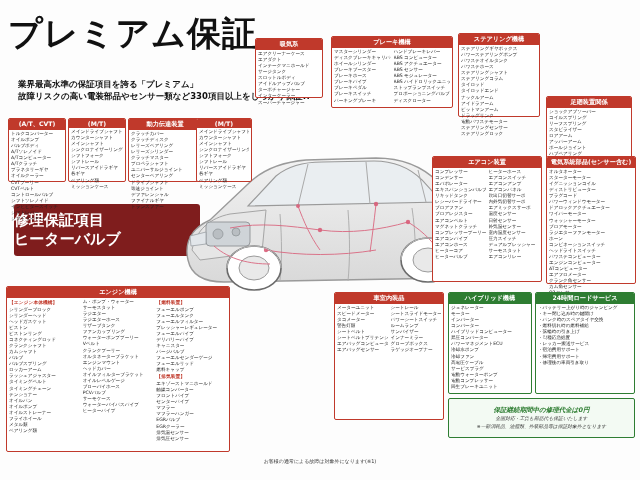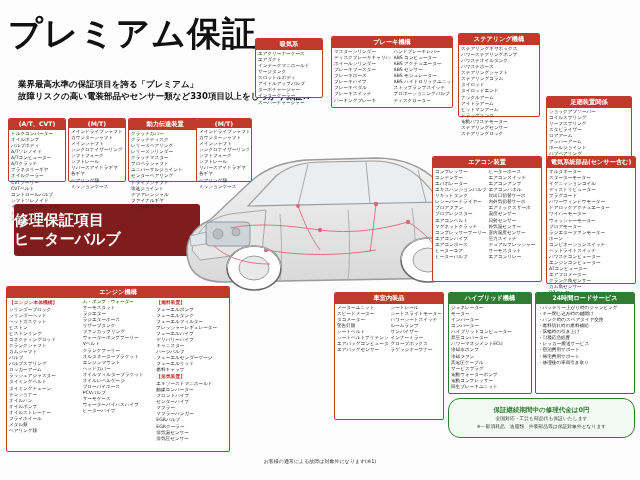--- a/index.html
+++ b/index.html
@@ -53,22 +53,22 @@
     font-size:4.8px;font-weight:bold;color:#c0392b;line-height:1.4;
     margin-top:1px;
   }
 
   
   .note{
     position:absolute;font-size:5px;color:#333;text-align:center;width:100%;
   }
   .greenbar{
     position:absolute;border:1px solid #2e7d32;background:#f3faf3;
-    box-sizing:border-box;border-radius:12px;
-    display:flex;flex-direction:column;align-items:center;justify-content:center;
+    box-sizing:border-box;border-radius:2px;
+    display:flex;flex-direction:column;align-items:center;justify-content:center;font-style:italic;
   }
   .greenbar .t1{font-size:6.5px;font-weight:bold;color:#2e7d32;}
   .greenbar .t2{font-size:4.8px;color:#333;line-height:1.3;margin-top:1px;text-align:center;}
 
   
   #car{position:absolute;left:170px;top:110px;width:320px;height:230px;}
 </style>
 </head>
 <body>
 

